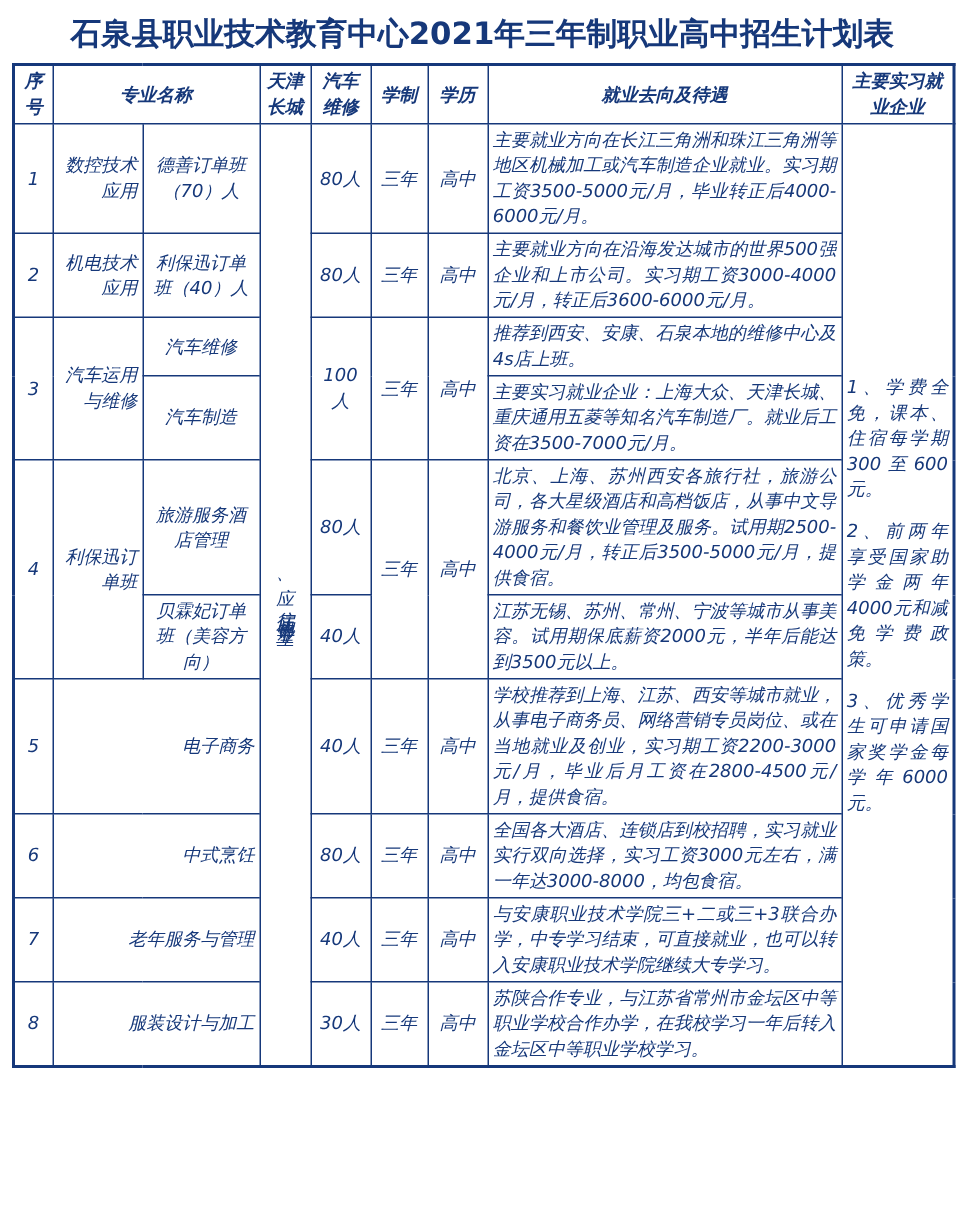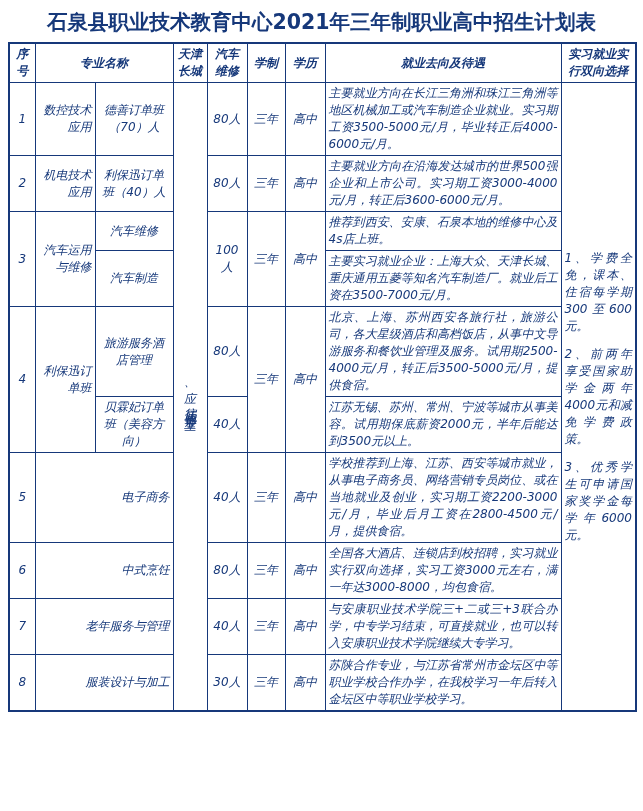--- a/index.html
+++ b/index.html
@@ -137,21 +137,21 @@
     </colgroup>
     <thead>
       <tr>
         <th>序号</th>
         <th colspan="2">专业名称</th>
         <th>天津长城</th>
         <th>汽车维修</th>
         <th>学制</th>
         <th>学历</th>
         <th>就业去向及待遇</th>
-        <th>实习就业实行双向选择</th>
+        <th>主要实习就业企业</th>
       </tr>
     </thead>
     <tbody>
 
       <tr>
         <td class="ctr num-cell">1</td>
         <td class="major-cell">数控技术应用</td>
         <td class="sub-cell">德善订单班（70）人</td>
         <td class="obj-cell" rowspan="10">
           <div class="obj-inner">

